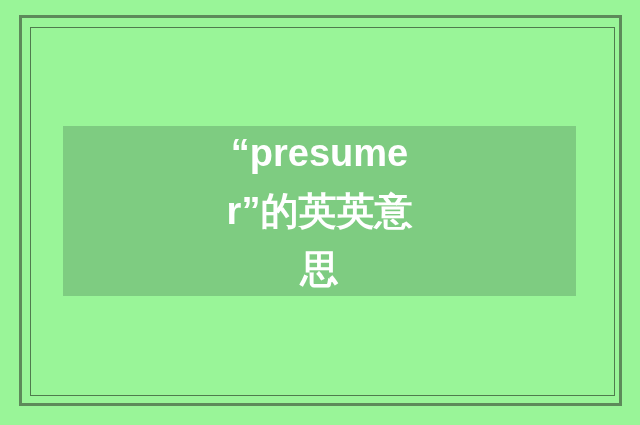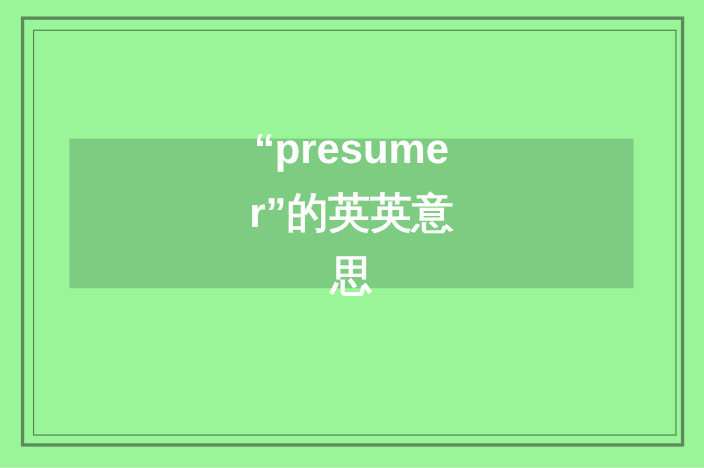--- a/index.html
+++ b/index.html
@@ -42,21 +42,21 @@
     border: 1px solid #4f7b4d;
     box-sizing: border-box;
   }
 
   
   .content-card {
     position: absolute;
     left: 63px;
     top: 126px;
     width: 513px;
-    height: 136px;
+    height: 170px;
     background: #7ecc81;
     box-sizing: border-box;
     display: flex;
     align-items: center;
     justify-content: center;
   }
 
   .card-title {
     display: block;
     width: 200px;

